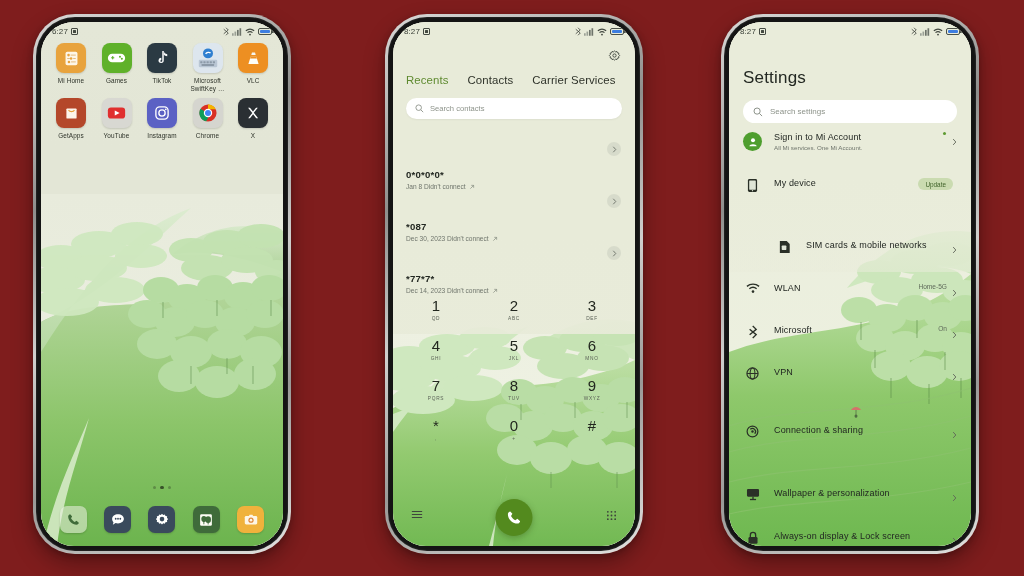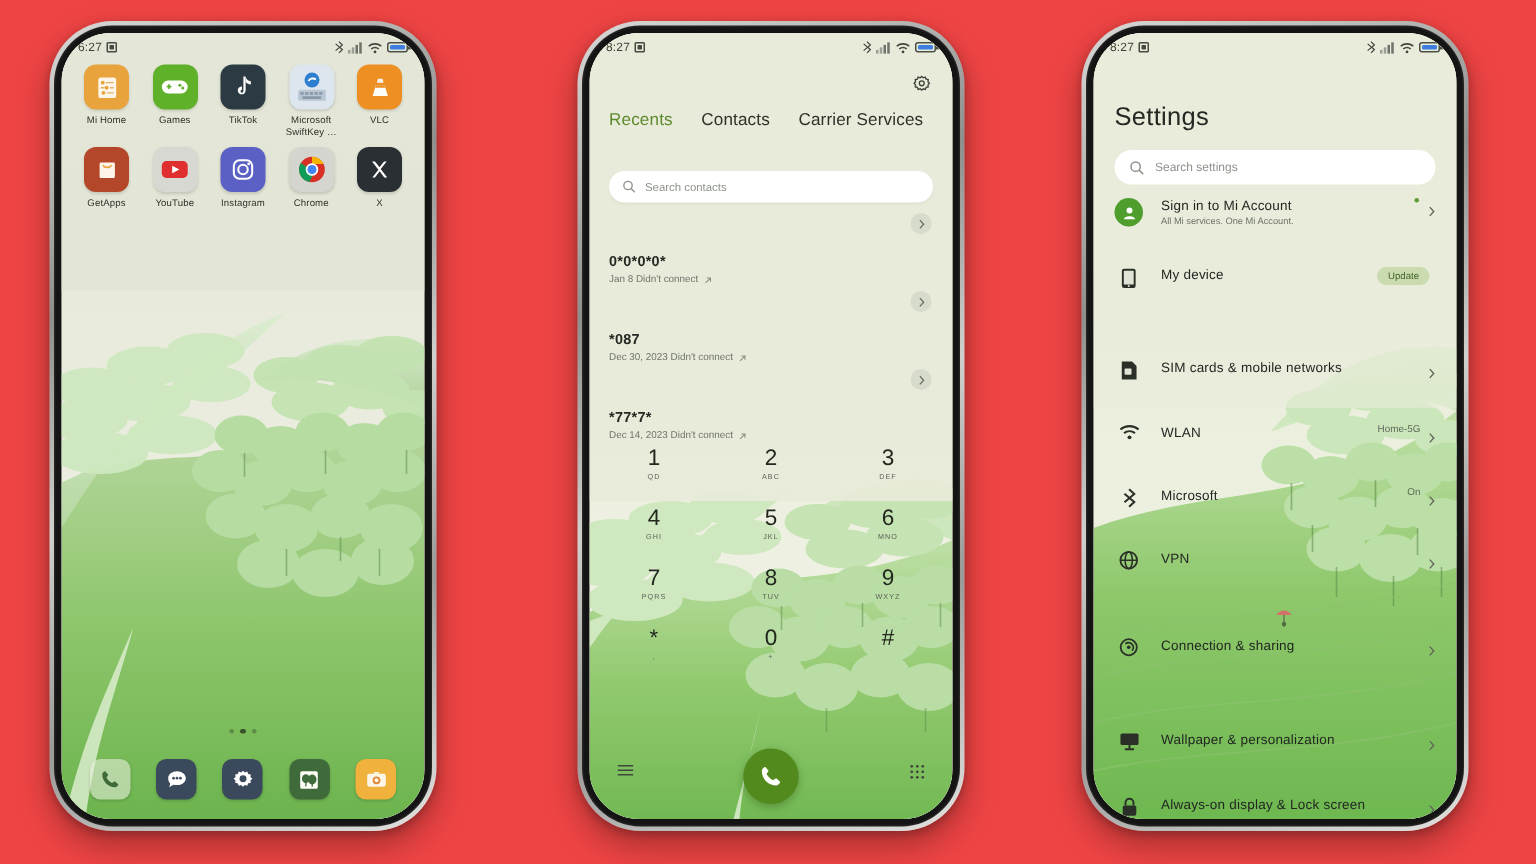--- a/index.html
+++ b/index.html
@@ -1,19 +1,19 @@
 <!DOCTYPE html>
 <html><head>
 <meta charset="utf-8">
 <style>
   * { margin:0; padding:0; box-sizing:border-box; }
   html,body { width:1024px; height:576px; overflow:hidden; background:#ffffff; }
   body { font-family:"Liberation Sans", sans-serif; }
 
-  .stage { position:relative; width:1024px; height:576px; background:#ef4444; }
+  .stage { position:relative; width:1024px; height:576px; background:#7f1d1d; }
 
   
   .phone { position:absolute; top:14px; width:258px; height:540px; }
   .phone.p1 { left:33px; }
   .phone.p2 { left:385px; }
   .phone.p3 { left:721px; }
 
   .chassis {
     position:absolute; inset:0;
     border-radius:42px;
@@ -96,21 +96,21 @@
     background:linear-gradient(180deg,#e8ebd9 0%,#e8ebd9 68%,rgba(232,235,217,.92) 100%);
     z-index:5;
   }
   .gear-btn { position:absolute; right:13px; top:26px; z-index:14; width:16px; height:16px;
               display:flex; align-items:center; justify-content:center; }
   .tabs { position:absolute; left:13px; right:13px; top:52px; z-index:14;
           display:flex; align-items:baseline; gap:19px; }
   .tab { font-size:11.4px; color:#2e3229; letter-spacing:.1px; white-space:nowrap; }
   .tab.active { color:#5e8a2f; }
   .searchpill {
-    position:absolute; left:13px; right:13px; top:92px; height:21px; z-index:14;
+    position:absolute; left:13px; right:13px; top:76px; height:21px; z-index:14;
     background:#ffffff; border-radius:11px; display:flex; align-items:center; gap:6px; padding:0 9px;
     box-shadow:0 1px 2px rgba(0,0,0,.05);
   }
   .searchpill .ph { font-size:7.6px; color:#8d938a; }
 
   .calls { position:absolute; left:0; right:0; top:108px; z-index:14; }
   .callrow { position:relative; height:52px; padding:6px 13px 0 13px; }
   .call-num { font-size:9.6px; color:#232822; font-weight:bold; letter-spacing:.2px;margin-top:33px; }
   .call-sub { margin-top:3px; font-size:6.6px; color:#6f756c; display:flex; align-items:center; gap:3px; }
   .call-chev { position:absolute; right:14px; top:12px; width:14px; height:14px; border-radius:50%;
@@ -815,21 +815,21 @@
                 <rect x="2.4" y="2.6" width="7.2" height="10" rx=".5" fill="#dfe5d6"></rect>
                 <circle cx="6" cy="13.6" r=".7" fill="#dfe5d6"></circle>
               </svg>
           </div>
           <div class="set-txt">
             <div class="set-lb">My device</div>
           </div>
           <span class="pill-upd">Update</span>
         </div>
 
-        <div class="setrow" style="margin-bottom:19px;">
+        <div class="setrow" style="margin-bottom:19px;margin-left:32px;">
           <div class="set-ic">
             <svg width="13" height="14" viewBox="0 0 14 15">
                 <path d="M2 1 L9.4 1 L12.6 4.2 L12.6 14 L2 14 Z" fill="#2a3027"></path>
                 <rect x="4" y="6" width="5" height="4.6" rx=".8" fill="#dfe5d6"></rect>
               </svg>
           </div>
           <div class="set-txt">
             <div class="set-lb">SIM cards &amp; mobile networks</div>
           </div>
           <span class="chev"><svg width="5" height="8" viewBox="0 0 6 9">

